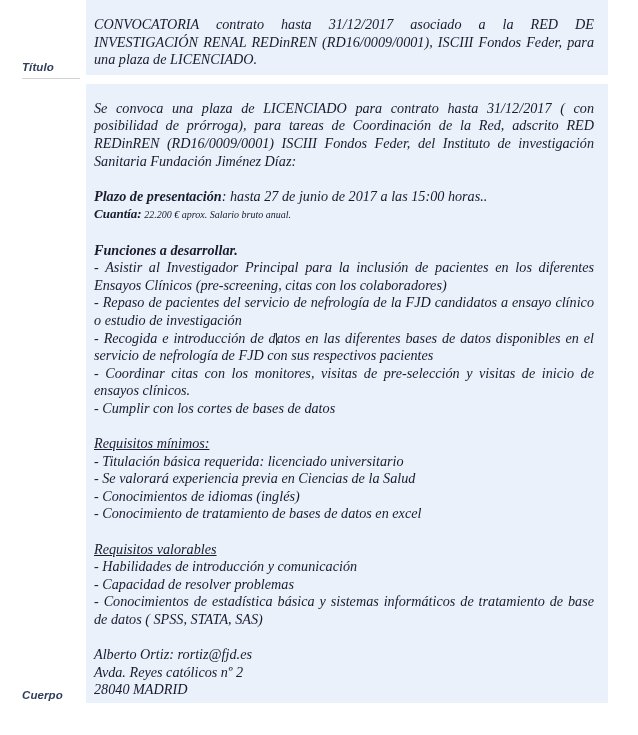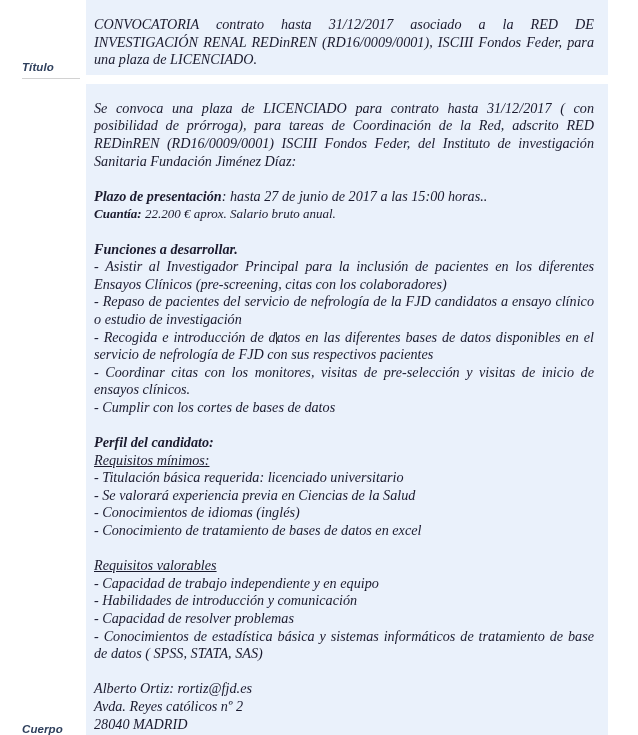--- a/index.html
+++ b/index.html
@@ -93,21 +93,21 @@
     font-weight: bold;
   }
   .u {
     text-decoration: underline;
   }
   .small-b {
     font-weight: bold;
     font-size: 13px;
   }
   .small-t {
-    font-size: 13px;
+    font-size: 10px;
   }
 
   .caret {
     display: inline-block;
     width: 1px;
     height: 12px;
     background: #303030;
     vertical-align: -2px;
     margin: 0 0px;
   }
@@ -154,36 +154,32 @@
       </p>
       <p class="just">- Asistir al Investigador Principal para la inclusión de pacientes en los diferentes Ensayos Clínicos (pre-screening, citas con los colaboradores)</p>
       <p class="just">- Repaso de pacientes del servicio de nefrología de la FJD candidatos a ensayo clínico o estudio de investigación</p>
       <p class="just"><span>- Recogida e introducción de d</span><span class="caret"></span><span>atos en las diferentes bases de datos disponibles en el servicio de nefrología de FJD con sus respectivos pacientes</span></p>
       <p class="just">- Coordinar citas con los monitores, visitas de pre-selección y visitas de inicio de ensayos clínicos.</p>
       <p class="lines">- Cumplir con los cortes de bases de datos</p>
 
       <div class="spacer"></div>
 
       <p class="lines">
-        <b>Perfil del candidato:</b>
-      </p>
-      <p class="lines">
         <span class="u">Requisitos mínimos:</span>
       </p>
       <p class="lines">- Titulación básica requerida: licenciado universitario</p>
       <p class="lines">- Se valorará experiencia previa en Ciencias de la Salud</p>
       <p class="lines">- Conocimientos de idiomas (inglés)</p>
       <p class="lines">- Conocimiento de tratamiento de bases de datos en excel</p>
 
       <div class="spacer"></div>
 
       <p class="lines">
         <span class="u">Requisitos valorables</span>
       </p>
-      <p class="lines">- Capacidad de trabajo independiente y en equipo</p>
       <p class="lines">- Habilidades de introducción y comunicación</p>
       <p class="lines">- Capacidad de resolver problemas</p>
       <p class="just">- Conocimientos de estadística básica y sistemas informáticos de tratamiento de base de datos ( SPSS, STATA, SAS)</p>
 
       <div class="spacer"></div>
 
       <p class="lines">Alberto Ortiz: rortiz@fjd.es</p>
       <p class="lines">Avda. Reyes católicos nº 2</p>
       <p class="lines">28040 MADRID</p>
 

